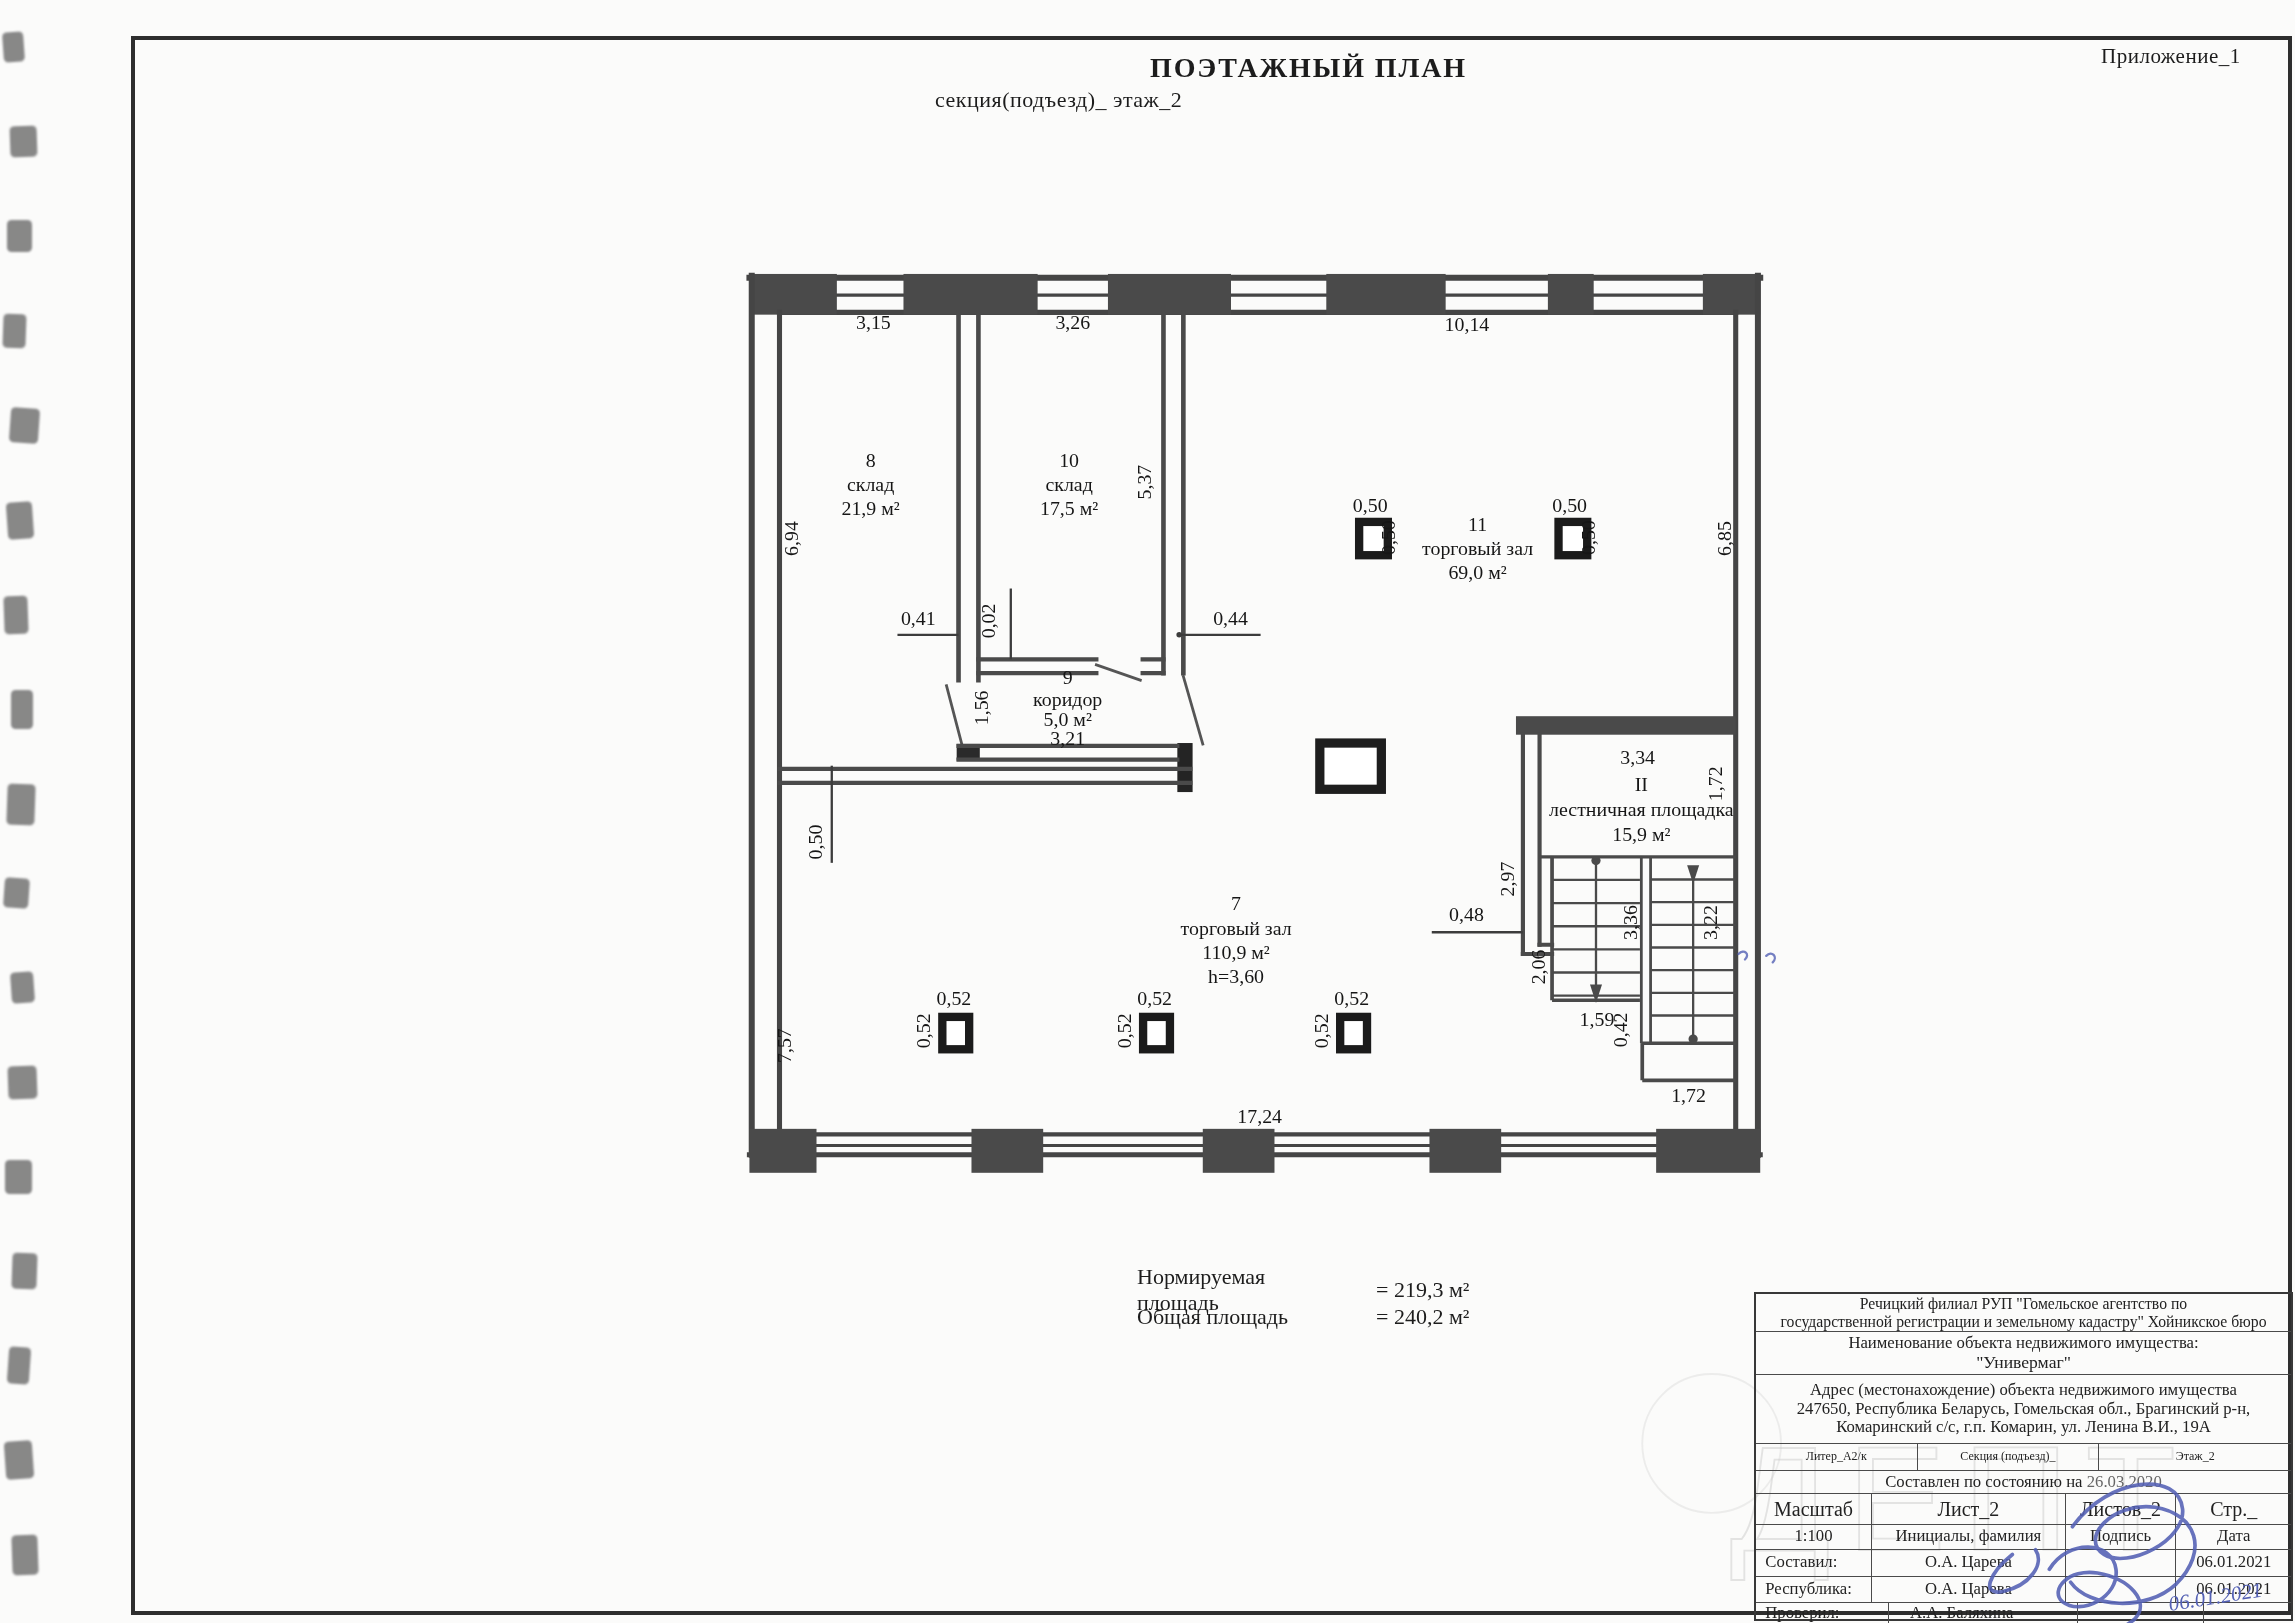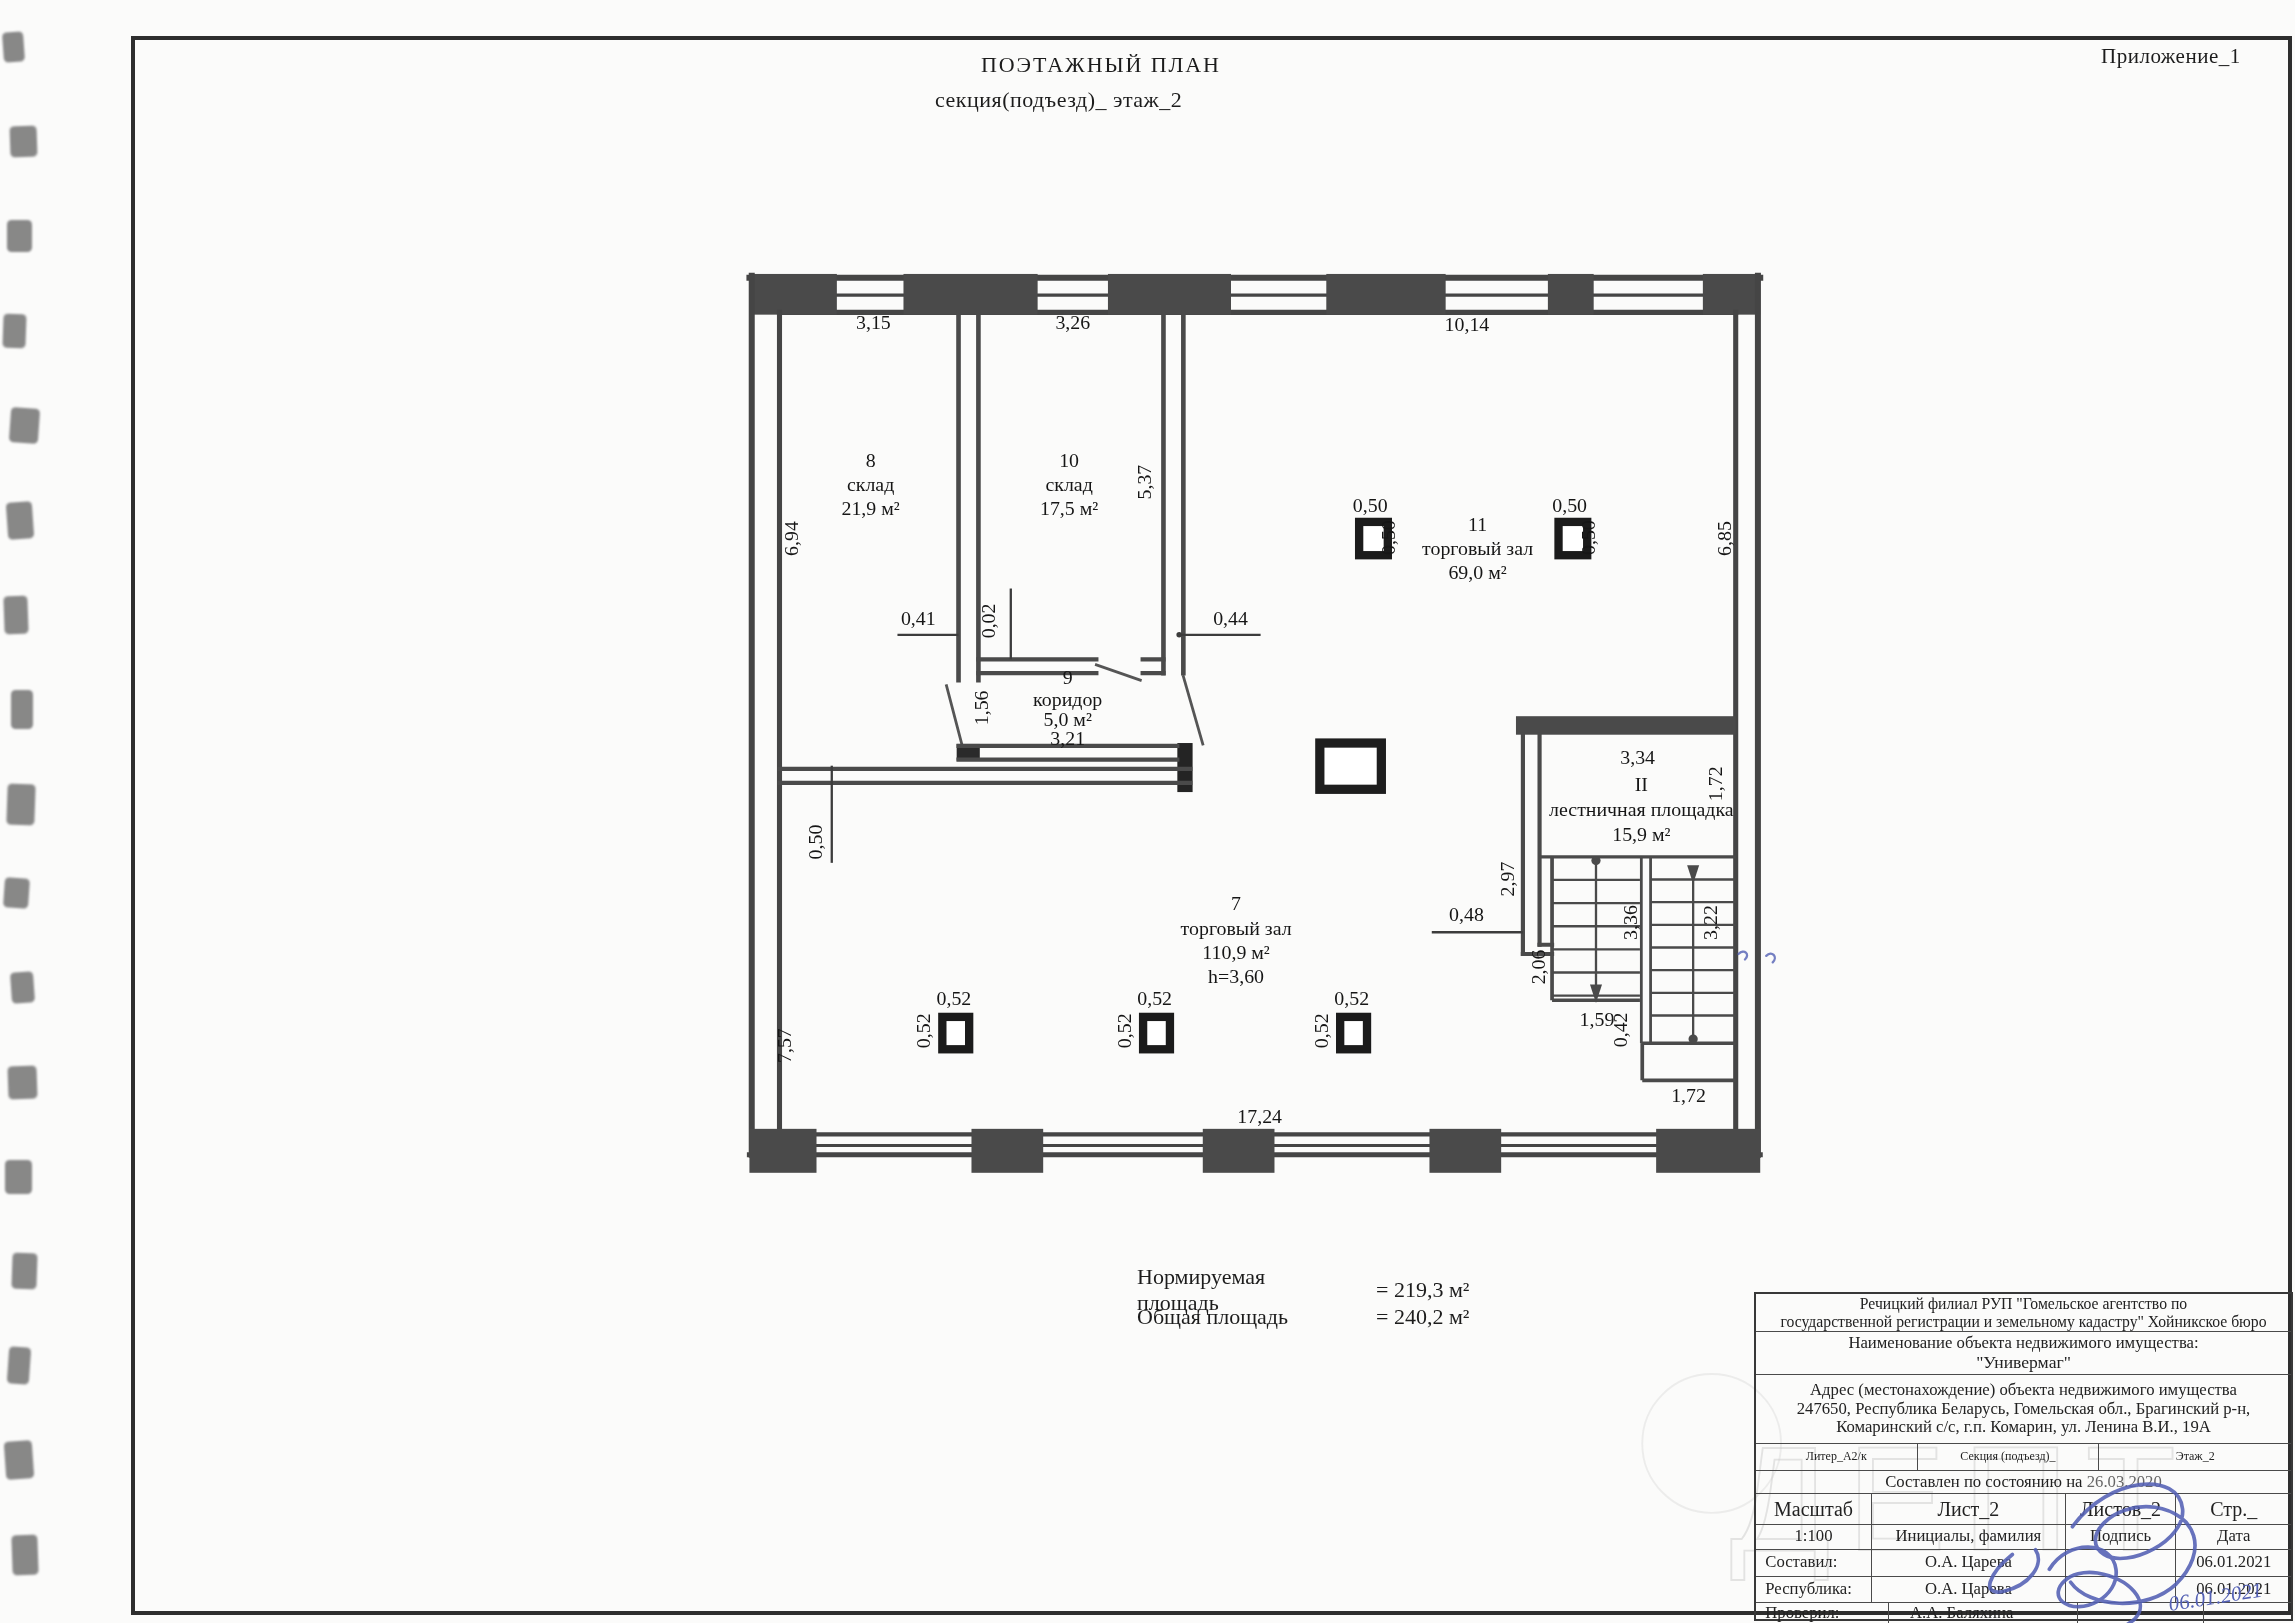--- a/index.html
+++ b/index.html
@@ -1,20 +1,20 @@
 <!DOCTYPE html>
 <html style="font-size:7.4px"><head>
 <meta charset="utf-8">
 <style>
   * { margin:0; padding:0; box-sizing:border-box; }
   html,body { width:2295px; height:1623px; }
   body { background:#fbfbfa; font-family:"Liberation Serif", serif; color:#1c1c1c; position:relative; overflow:hidden; }
   .frame { position:absolute; left:131px; top:36px; width:2161px; height:1579px; border:4.2px solid #2e2e2e; }
   .appendix { position:absolute; top:44px; left:2101px; width:185px; font-size:21px; letter-spacing:0.5px; }
-  .title { position:absolute; top:52px; left:981px; width:486px; text-align:left; font-size:22px; font-weight:400; letter-spacing:1.9px; }
+  .title { position:absolute; top:52px; left:981px; width:486px; text-align:right; font-size:28px; font-weight:700; letter-spacing:1.9px; }
   .subtitle { position:absolute; top:87px; left:935px; width:578px; text-align:left; font-size:22px; letter-spacing:0.5px; }
   .areas { position:absolute; left:1137px; top:1276px; width:509px; font-size:22px; }
   .areas .row { display:flex; height:27px; align-items:center; }
   .areas .lbl { width:190px; }
   .areas .val { margin-left:49px; }
   .tblock { position:absolute; left:1754px; top:1292px; width:539px; height:329px; border:2.3px solid #383838; font-size:16.7px; color:#222; background:transparent; z-index:2; }
   .trow { display:flex; align-items:center; justify-content:center; text-align:center; border-top:1.9px solid #4a4a4a; line-height:1.12; }
   .trow:first-child { border-top:none; }
   .tcell { display:flex; align-items:center; justify-content:center; height:100%; border-left:1.9px solid #4a4a4a; text-align:center; }
   .tcell:first-child { border-left:none; }

